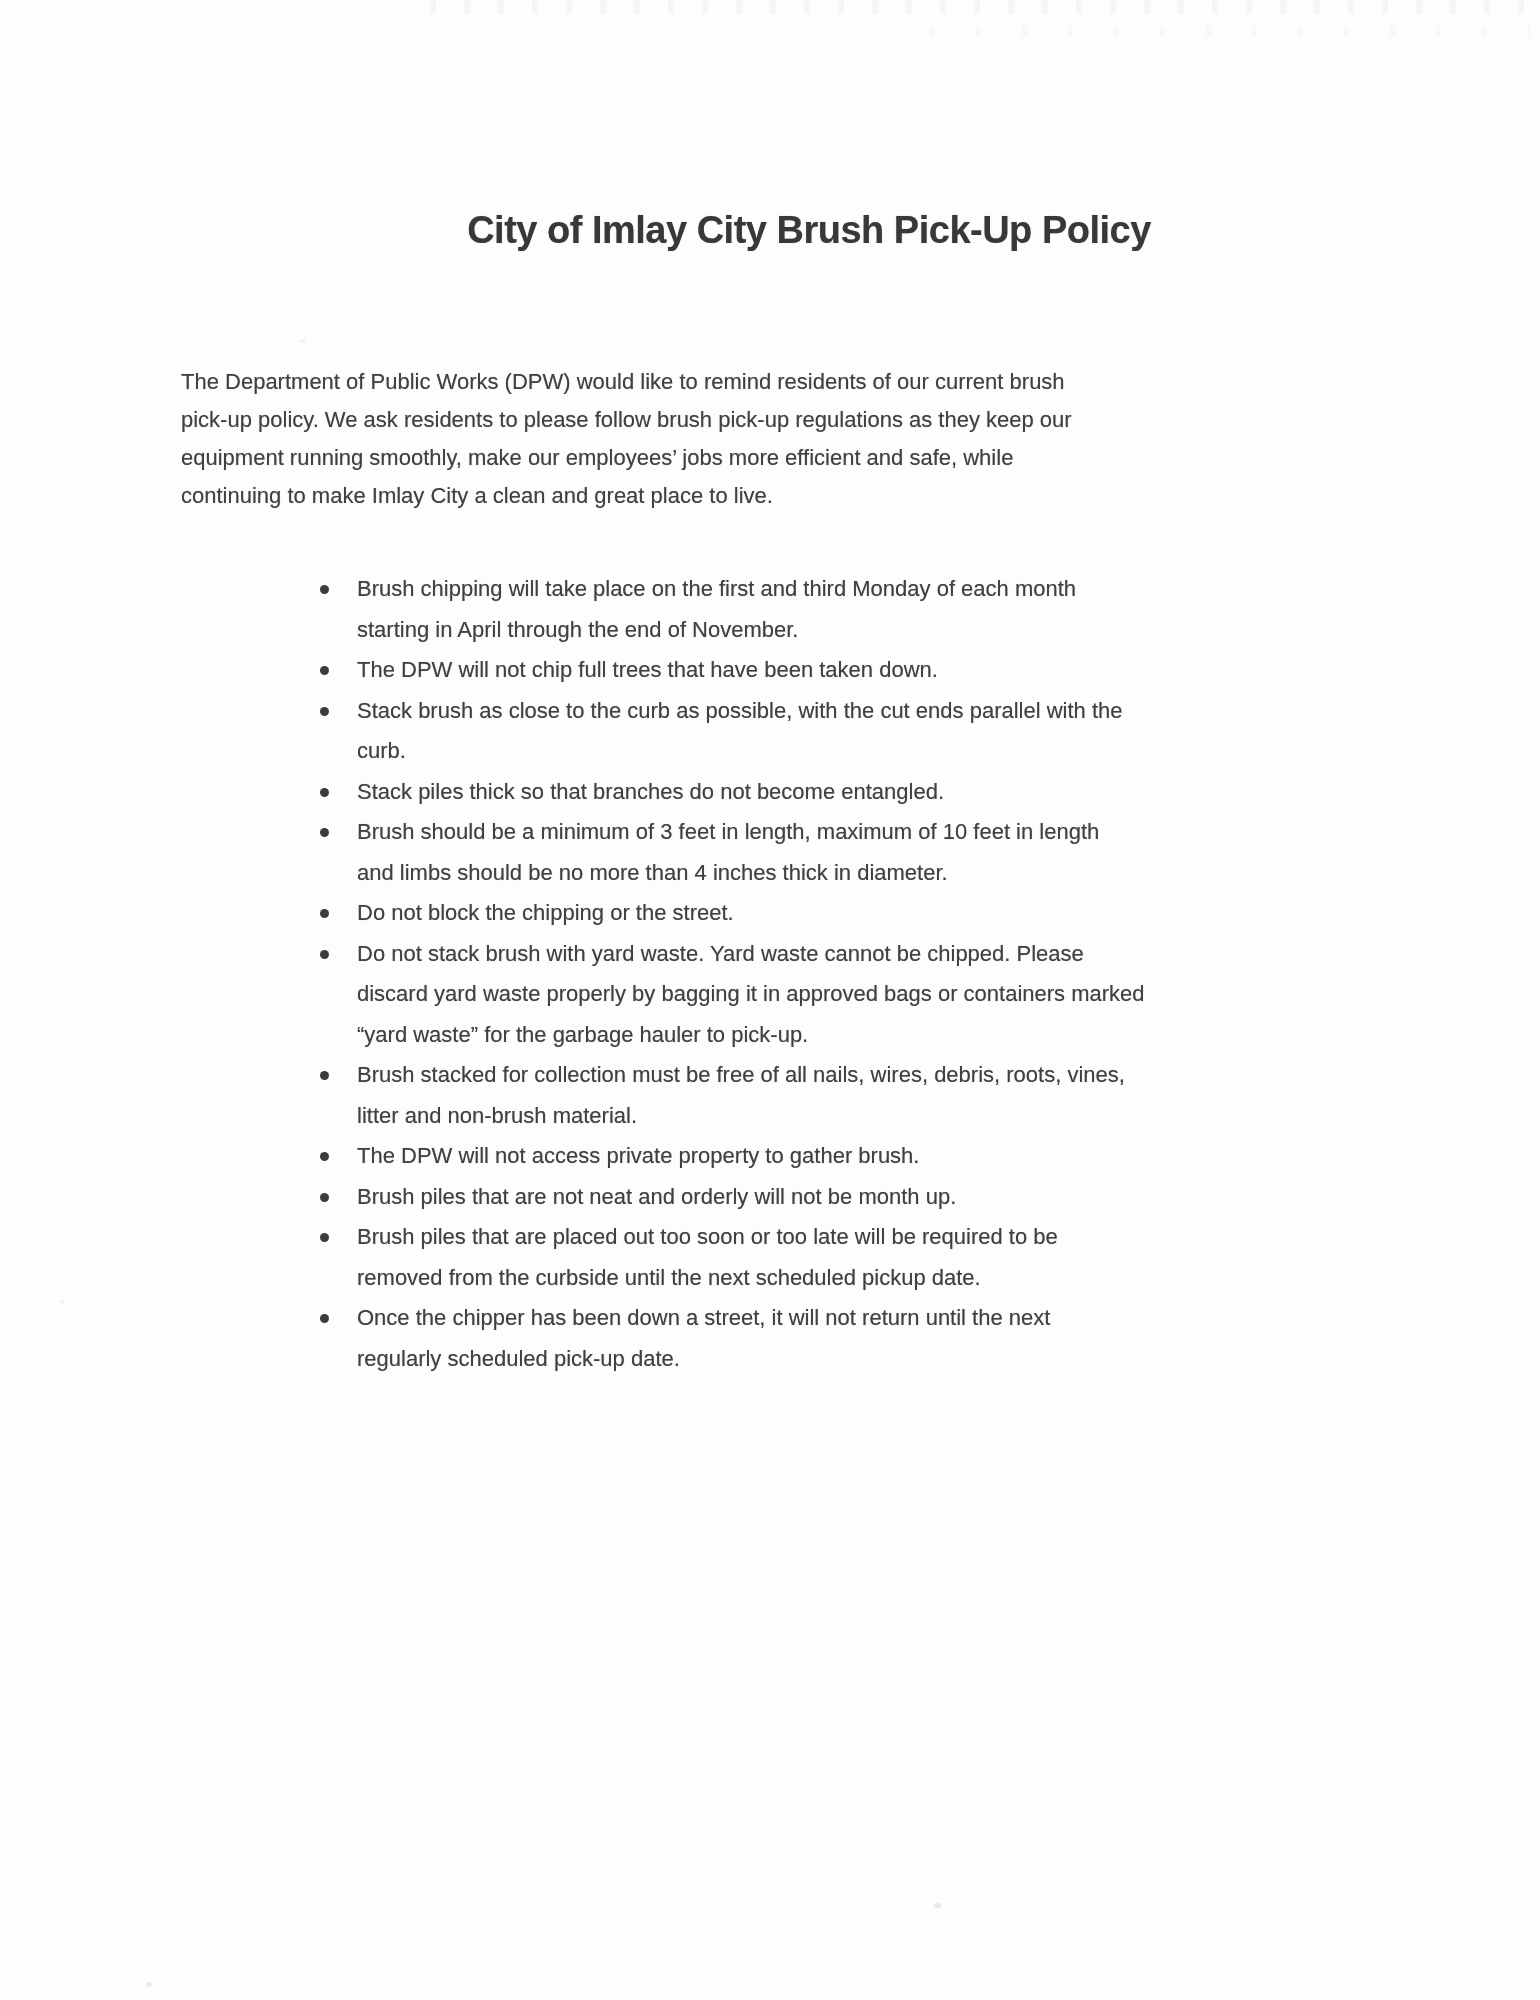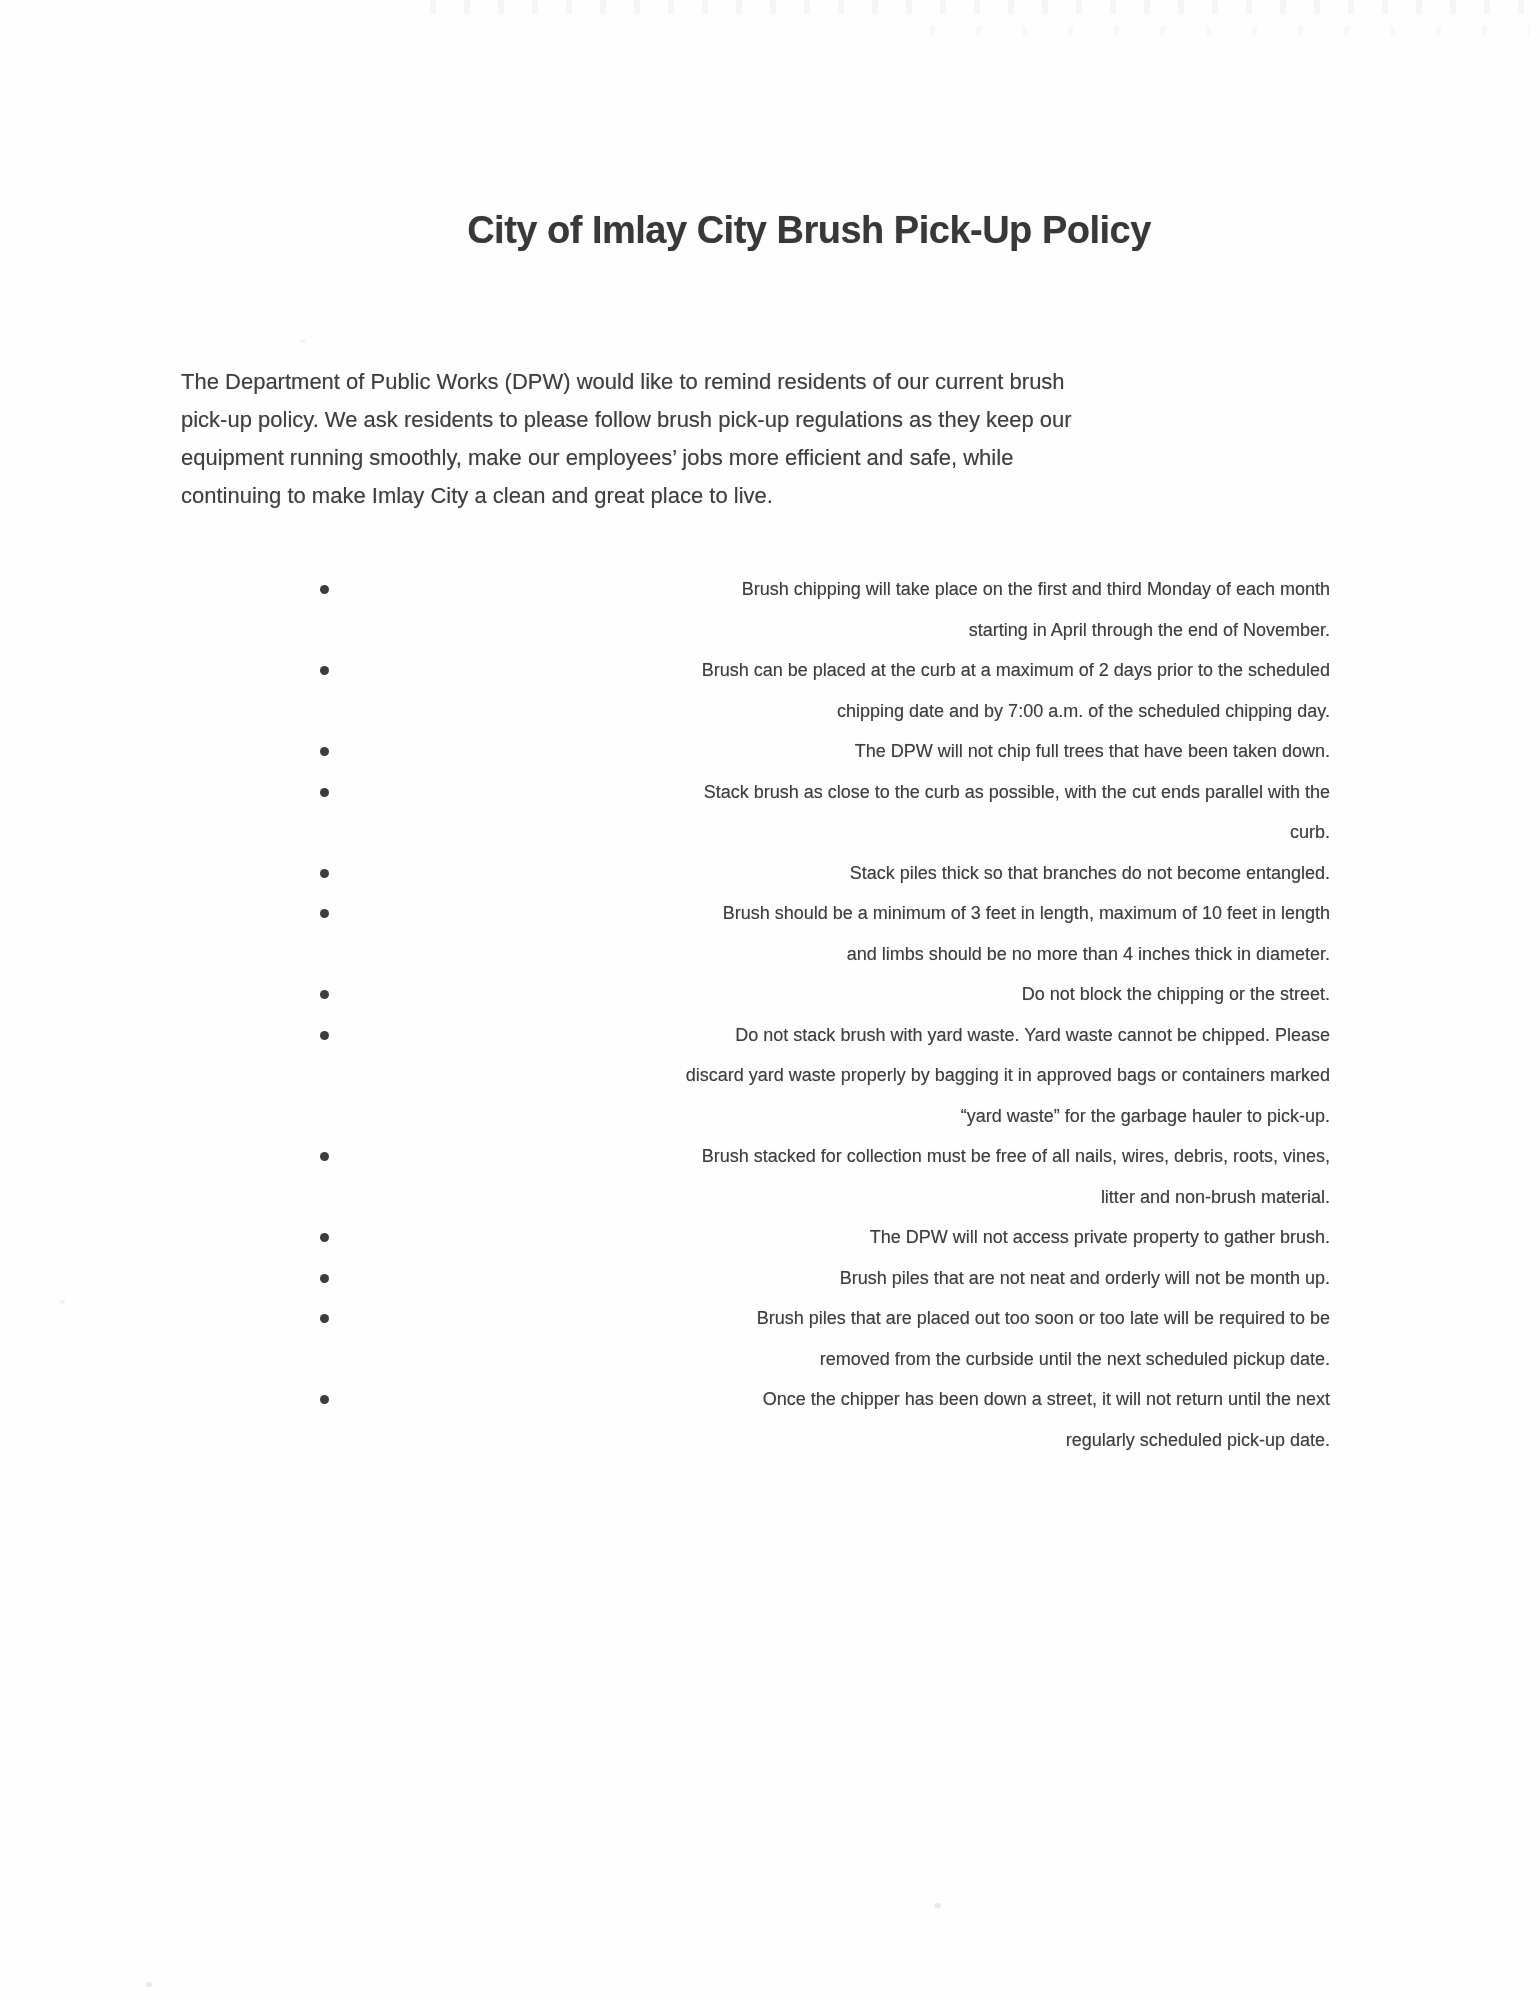--- a/index.html
+++ b/index.html
@@ -85,25 +85,24 @@
     left: 320px;
     top: 569px;
     width: 1010px;
     margin: 0;
     padding: 0;
     list-style: none;
   }
   .bullet-list li {
     position: relative;
     padding-left: 37px;
-    font-size: 18px;
+    font-size: 22px;
     line-height: 40.5px;
     color: #404040;
     text-shadow: 0 0 0.8px rgba(75,75,75,0.5);
-    text-align: right;
   }
   .bullet-list .dot {
     position: absolute;
     left: 0;
     top: 16px;
     width: 9px;
     height: 9px;
     border-radius: 50%;
     background: #3c3c3c;
   }
@@ -128,25 +127,20 @@
   <p class="intro">The Department of Public Works (DPW) would like to remind residents of our current brush
 pick-up policy. We ask residents to please follow brush pick-up regulations as they keep our
 equipment running smoothly, make our employees’ jobs more efficient and safe, while
 continuing to make Imlay City a clean and great place to live.</p>
 
   <ul class="bullet-list">
     <li>
       <span class="dot"></span>
       <span class="btext">Brush chipping will take place on the first and third Monday of each month
 starting in April through the end of November.</span>
-    </li>
-    <li>
-      <span class="dot"></span>
-      <span class="btext">Brush can be placed at the curb at a maximum of 2 days prior to the scheduled
-chipping date and by 7:00 a.m. of the scheduled chipping day.</span>
     </li>
     <li>
       <span class="dot"></span>
       <span class="btext">The DPW will not chip full trees that have been taken down.</span>
     </li>
     <li>
       <span class="dot"></span>
       <span class="btext">Stack brush as close to the curb as possible, with the cut ends parallel with the
 curb.</span>
     </li>

